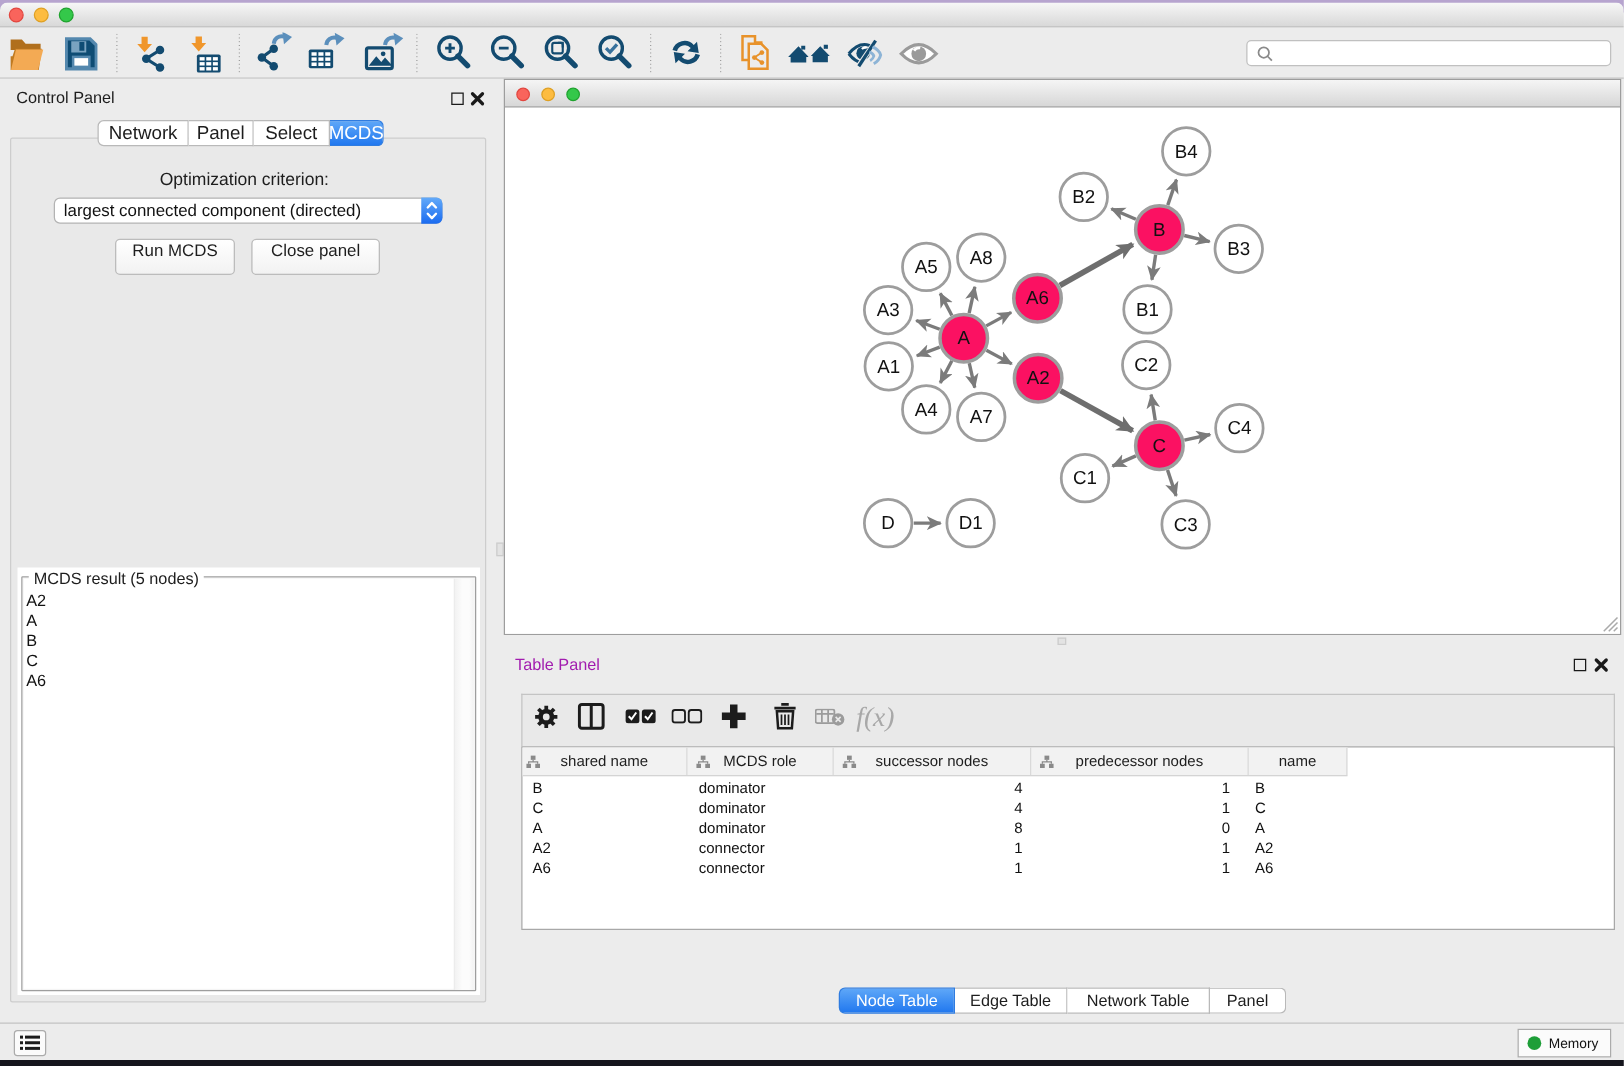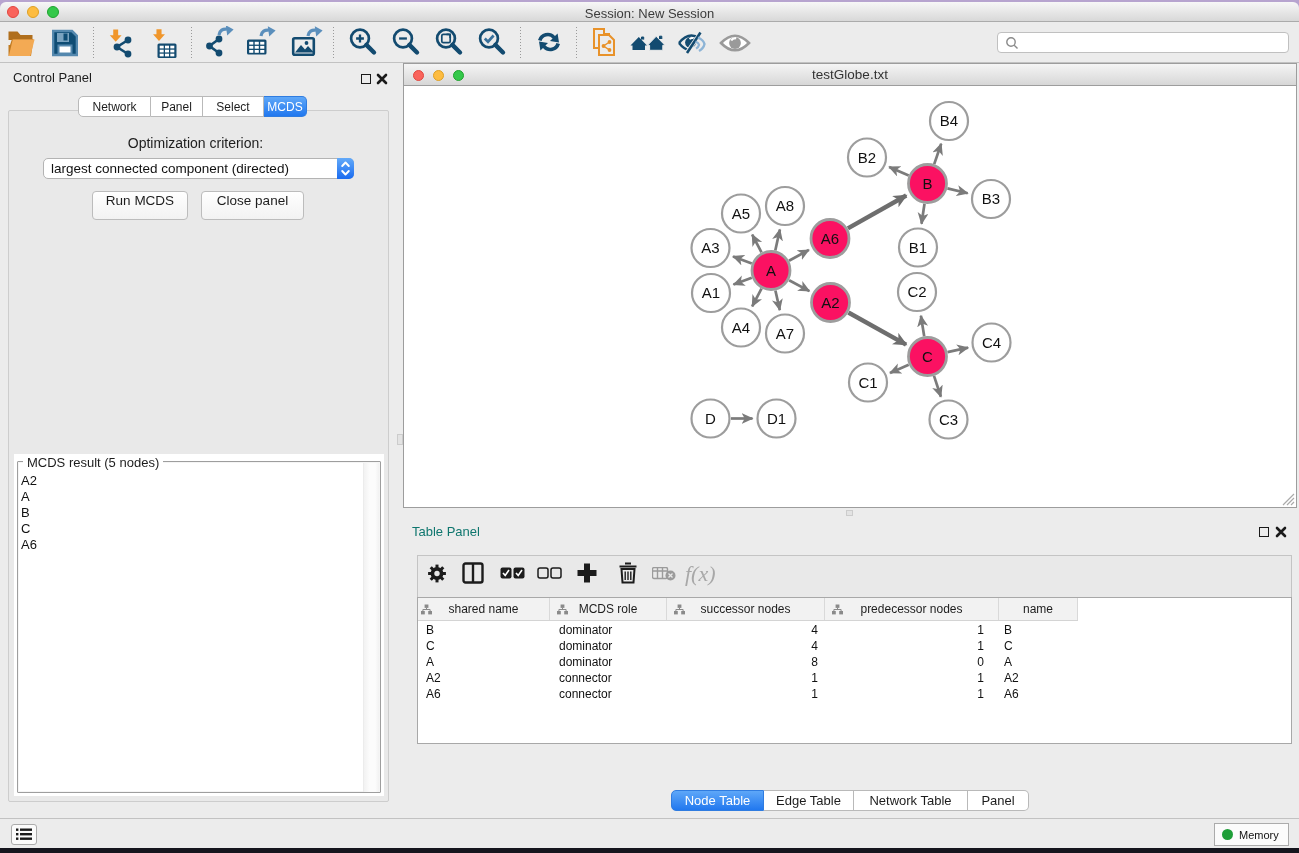--- a/index.html
+++ b/index.html
@@ -12,21 +12,21 @@
 
 #toolbar{left:0;top:23px;width:1299px;height:40px;background:#ececec;border-bottom:1px solid #c2c2c2}
 .tsep{position:absolute;top:4px;height:32px;width:1px;background-image:linear-gradient(#9a9a9a 33%,rgba(0,0,0,0) 0%);background-size:1px 3px}
 .ticon{position:absolute;top:3px}
 #searchbox{position:absolute;left:997px;top:9px;width:292px;height:21px;background:#fff;border:1px solid #c0c0c0;border-radius:4px}
 
 #cpanel{left:0;top:63px;width:390px;height:755px;background:#ececec}
 #cptitle{left:13px;top:70px;font-size:13px;color:#1d1d1d}
 #cpbody{left:8px;top:110px;width:381px;height:692px;background:#e9e9e9;border:1px solid #cdcdcd;border-radius:2px}
 .tabrow{position:absolute;display:flex}
-.tab{height:21px;background:#fff;border:1px solid #b9b9b9;border-left:none;font-size:12px;color:#1d1d1d;display:flex;align-items:center;justify-content:center}
+.tab{height:21px;background:#fff;border:1px solid #b9b9b9;border-left:none;font-size:15px;color:#1d1d1d;display:flex;align-items:center;justify-content:center}
 .tab.first{border-left:1px solid #b9b9b9;border-radius:5px 0 0 5px}
 .tab.last{border-radius:0 5px 5px 0}
 .tab.sel{background:linear-gradient(#5ea7f8,#2178ef);color:#fff;border-color:#2f7ce0}
 #optlabel{left:9px;top:135px;width:373px;text-align:center;font-size:14px;color:#1d1d1d}
 #combo{left:43px;top:158px;width:311px;height:21px;background:#fff;border:1px solid #b3b3b3;border-radius:5px;font-size:13.5px;color:#111;line-height:19px;padding-left:7px}
 #combobtn{position:absolute;right:-1px;top:-1px;width:17px;height:21px;border-radius:0 5px 5px 0;background:linear-gradient(#63aaf9,#1a6bf0)}
 .btn{position:absolute;height:29px;background:linear-gradient(#ffffff,#f2f2f2);border:1px solid #bcbcbc;border-radius:4px;font-size:13.5px;color:#1d1d1d;text-align:center;line-height:17px}
 
 #grpwhite{left:14px;top:454px;width:370px;height:342px;background:#fff}
 #grp{left:17px;top:461px;width:364px;height:332px;border:1px solid #9e9e9e;border-radius:1px;box-shadow:inset 0 0 0 1px #f5f5f5}
@@ -40,21 +40,21 @@
 #netwin{left:403px;top:63px;width:894px;height:445px;border:1px solid #9d9d9d;background:#fff}
 #nettitle{left:0;top:0;width:892px;height:22px;background:linear-gradient(#f5f5f5,#d7d7d7);border-bottom:1px solid #9d9d9d}
 .tl2{position:absolute;width:11px;height:11px;border-radius:50%;top:6px}
 #netname{position:absolute;width:100%;text-align:center;top:3px;font-size:13.5px;color:#333}
 #canvas{left:0;top:23px;width:892px;height:420px;background:#fff}
 .nl{font-size:15px;fill:#111;text-anchor:middle}
 .en{stroke:#7b7b7b;stroke-width:2.7}
 .et{stroke:#6e6e6e;stroke-width:4.5}
 
 #tpanel{left:403px;top:517px;width:896px;height:301px;background:#ececec}
-#tptitle{left:412px;top:524px;font-size:13px;color:#0f766e}
+#tptitle{left:412px;top:524px;font-size:13px;color:#a21caf}
 #tbltoolbar{left:417px;top:555px;width:875px;height:42px;background:#e9e9e9;border:1px solid #c4c4c4;border-bottom:none}
 #tblbox{left:417px;top:597px;width:875px;height:147px;background:#fff;border:1px solid #a8a8a8}
 #thead{position:absolute;left:0;top:0;width:660px;height:23px;background:#f2f2f2;border-bottom:1px solid #d4d4d4}
 .th{position:absolute;top:0;height:22px;font-size:12px;color:#1d1d1d;display:flex;align-items:center;justify-content:center;border-right:1px solid #d9d9d9}
 .td{position:absolute;font-size:12px;color:#111;height:16px;line-height:16px}
 .thi{position:absolute;top:6px}
 
 #btabs{left:671px;top:790px;display:flex}
 .btab{height:21px;background:#fff;border:1px solid #b9b9b9;border-left:none;font-size:13px;color:#1d1d1d;display:flex;align-items:center;justify-content:center}
 
@@ -62,21 +62,20 @@
 #listbtn{position:absolute;left:11px;top:5px;width:26px;height:21px;background:#fbfbfb;border:1px solid #ababab;border-radius:3px}
 #membtn{position:absolute;right:10px;top:4px;width:75px;height:23px;background:#fbfbfb;border:1px solid #ababab;font-size:11px;color:#111}
 #darkstrip{left:0;top:848px;width:1299px;height:5px;background:#15151d}
 </style></head>
 <body>
 <div class="abs" id="topline"></div>
 <div class="abs" id="titlebar">
   <div class="tl" style="left:7px;background:#f9645c;border:1px solid #e2463f"></div>
   <div class="tl" style="left:27px;background:#fdbc40;border:1px solid #dfa023"></div>
   <div class="tl" style="left:47px;background:#34c84a;border:1px solid #1fa32e"></div>
-  <div id="apptitle">Session: New Session</div>
 </div>
 <div class="abs" id="toolbar">
   <svg class="ticon" style="left:7px" width="28" height="34" viewBox="0 0 28 34">
     <path d="M1.5,5.5 h9 l3,3.5 h12 v5 h-24 z" fill="#b06f1d"></path>
     <path d="M1.5,5.5 v24.5 h22.5 l2.5,-17 h-21.5 l-2,6 h-1.5 z" fill="#c07a20"></path>
     <path d="M5.8,13.5 h21.8 l-4.2,16.5 h-21.6 z" fill="#f3aa54"></path>
   </svg>
   <svg class="ticon" style="left:52px" width="26" height="34" viewBox="0 0 26 34">
     <path d="M1,5 h19 l5,5 v19 h-24 z" fill="#0e4c74"></path>
     <path d="M1,5 h19 l5,5 v19 h-24 z" fill="none" stroke="#5488ae" stroke-width="2.6"></path>
@@ -242,21 +241,20 @@
     <div class="li">A6</div>
 </div>
 <div class="abs" id="vsplit"></div>
 <div class="abs" style="left:397px;top:434px;width:6px;height:11px;background:#e3e3e3;border:1px solid #cccccc"></div>
 <div class="abs" style="left:846px;top:510px;width:7px;height:6px;background:#e3e3e3;border:1px solid #cccccc"></div>
 <div class="abs" id="netwin">
   <div class="abs" id="nettitle">
     <div class="tl2" style="left:9px;background:#f9645c;border:1px solid #e2463f"></div>
     <div class="tl2" style="left:29px;background:#fdbc40;border:1px solid #dfa023"></div>
     <div class="tl2" style="left:49px;background:#34c84a;border:1px solid #1fa32e"></div>
-    <div id="netname">testGlobe.txt</div>
   </div>
   <div class="abs" id="canvas">
 <svg width="892" height="420" viewBox="0 0 892 420">
 <defs>
 <marker id="an" markerUnits="userSpaceOnUse" markerWidth="15" markerHeight="12" refX="11" refY="5.5" orient="auto">
   <path d="M0,0 L12,5.5 L0,11 L3.2,5.5 Z" fill="#7b7b7b"></path>
 </marker>
 <marker id="at" markerUnits="userSpaceOnUse" markerWidth="17" markerHeight="14" refX="12.5" refY="6.5" orient="auto">
   <path d="M0,0 L14,6.5 L0,13 L3.7,6.5 Z" fill="#6e6e6e"></path>
 </marker>

